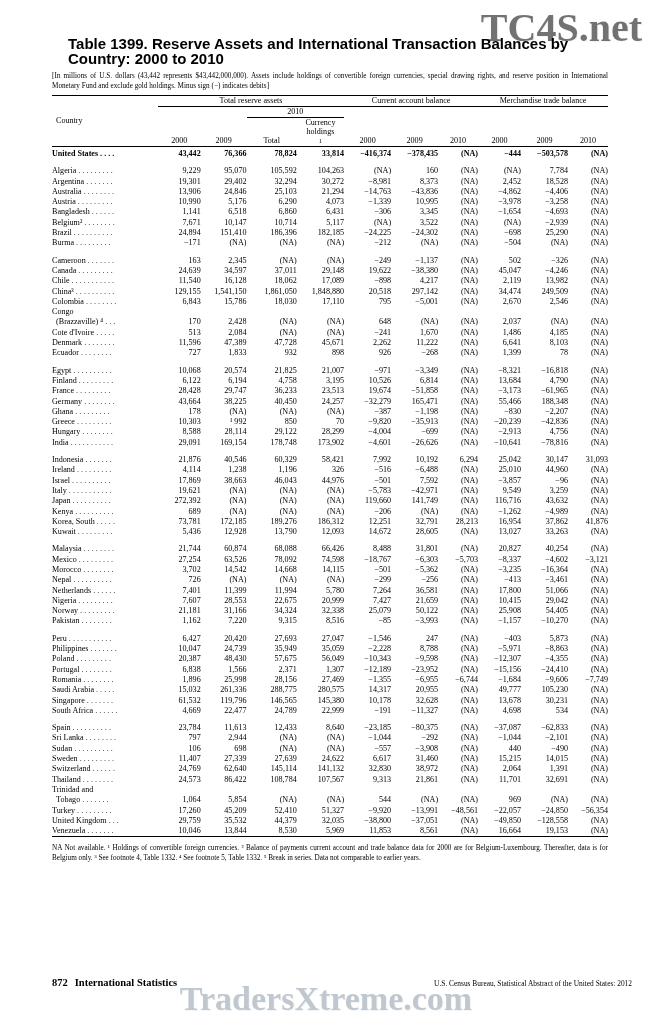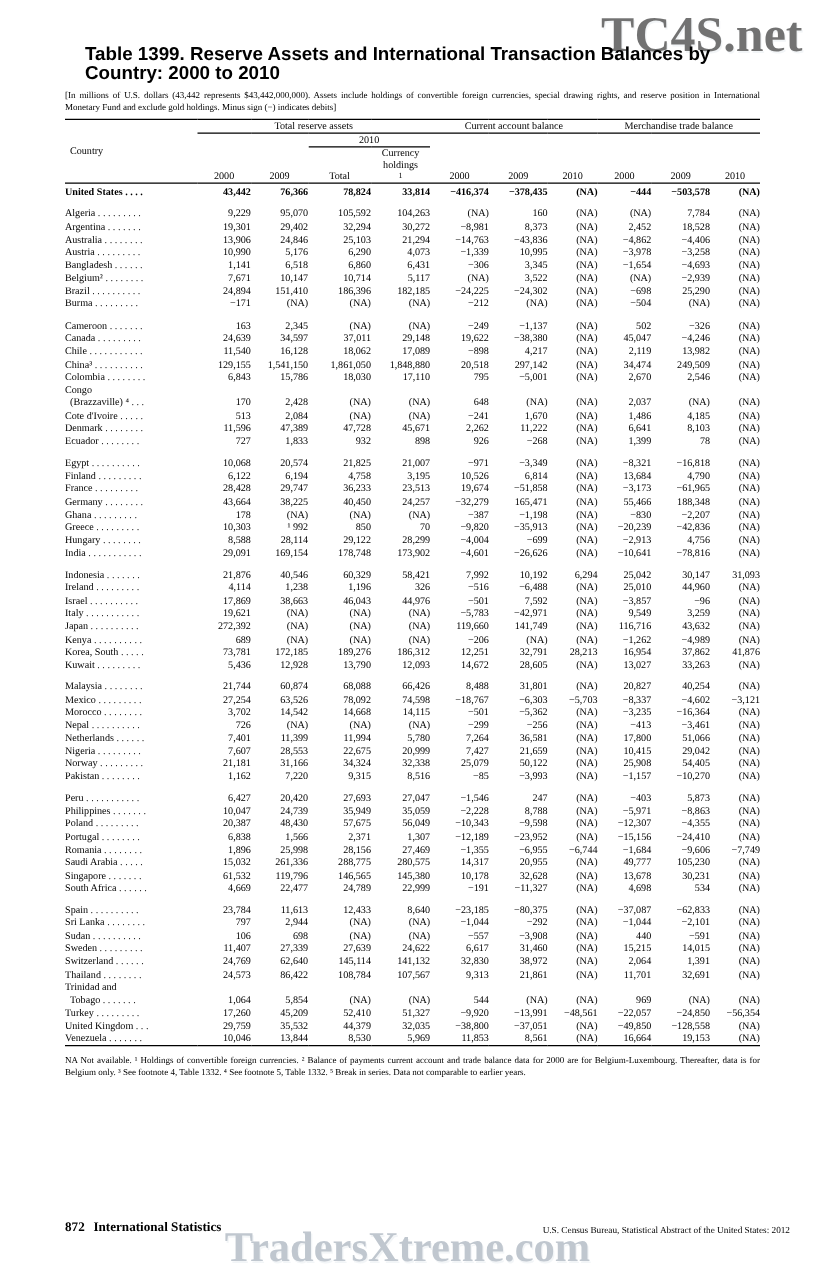--- a/index.html
+++ b/index.html
@@ -932,21 +932,21 @@
           <tr>
             <td class="country">Sudan . . . . . . . . . .</td>
             <td class="num">106</td>
             <td class="num">698</td>
             <td class="num">(NA)</td>
             <td class="num">(NA)</td>
             <td class="num">−557</td>
             <td class="num">−3,908</td>
             <td class="num">(NA)</td>
             <td class="num">440</td>
-            <td class="num">−591</td>
+            <td class="num">−490</td>
             <td class="num">(NA)</td>
           </tr>
           <tr>
             <td class="country">Sweden . . . . . . . . .</td>
             <td class="num">11,407</td>
             <td class="num">27,339</td>
             <td class="num">27,639</td>
             <td class="num">24,622</td>
             <td class="num">6,617</td>
             <td class="num">31,460</td>

